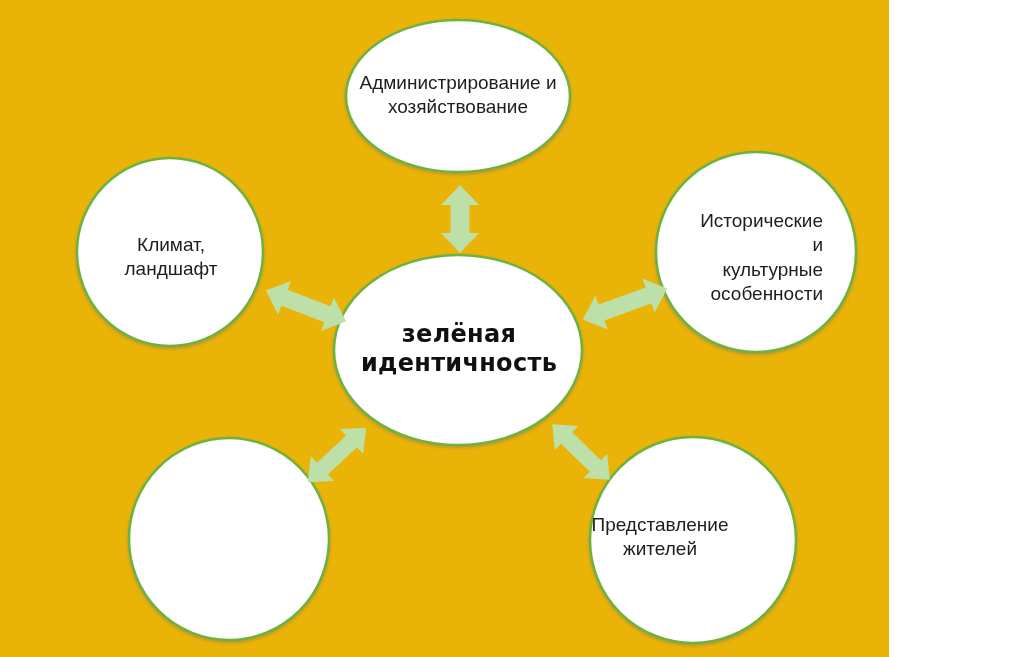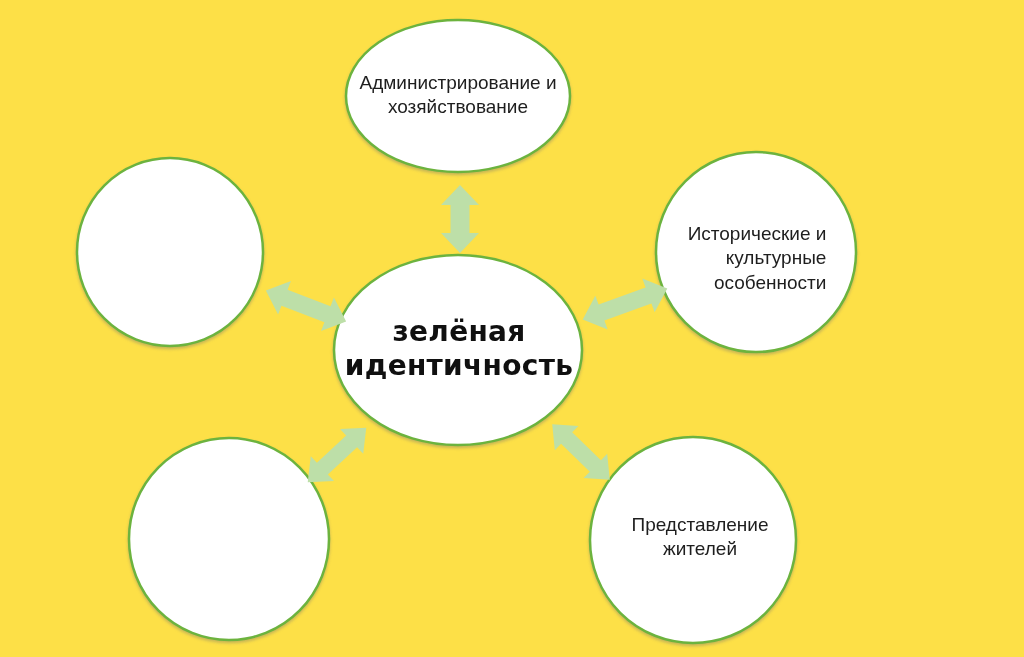--- a/index.html
+++ b/index.html
@@ -2,23 +2,23 @@
 <html><head>
 <meta charset="utf-8">
 <style>
   html, body {
     margin: 0;
     padding: 0;
     background: #ffffff;
   }
   .stage {
     position: relative;
-    width: 1024px;
+    width: 889px;
     height: 657px;
-    background: #fde047;
+    background: #eab308;
     font-family: "Liberation Sans", sans-serif;
     overflow: hidden;
   }
   .diagram-svg {
     position: absolute;
     left: 0;
     top: 0;
   }
   .node-shape {
     stroke-width: 2.5;
@@ -32,21 +32,21 @@
     transform: translate(-50%, -50%);
     text-align: center;
     white-space: pre-line;
     color: #1e1e1e;
     font-size: 19px;
     line-height: 1.28;
   }
   .label-center {
     font-family: "DejaVu Sans", sans-serif;
     font-weight: bold;
-    font-size: 28px;
+    font-size: 24px;
     line-height: 1.2;
     letter-spacing: 0.3px;
     color: #101010;
   }
 </style>
 </head>
 <body>
 
 <div class="stage">
 
@@ -66,25 +66,27 @@
     <polygon class="arrow-shape" points="-45,0 -25,-18 -25,-8.5 25,-8.5 25,-18 45,0 25,18 25,8.5 -25,8.5 -25,18" transform="translate(625,304) rotate(-20)" fill="#bddfa8"></polygon>
 
     <polygon class="arrow-shape" points="-40,0 -20,-17 -20,-8 20,-8 20,-17 40,0 20,17 20,8 -20,8 -20,17" transform="translate(337,455) rotate(-43)" fill="#bddfa8"></polygon>
 
     <polygon class="arrow-shape" points="-40,0 -20,-17 -20,-8 20,-8 20,-17 40,0 20,17 20,8 -20,8 -20,17" transform="translate(581,452) rotate(44)" fill="#bddfa8"></polygon>
   </svg>
 
   <div class="label" style="left:458px; top:95px;">Администрирование и
 хозяйствование</div>
 
+  <div class="label" style="left:171px; top:257px;">Климат,
+ландшафт</div>
 
   <div class="label" style="left:757px; top:258px;text-align:right;">Исторические и
 культурные
 особенности</div>
 
 
-  <div class="label" style="left:700px; top:537px;">Представление
+  <div class="label" style="left:660px; top:537px;">Представление
 жителей</div>
 
   <div class="label label-center" style="left:459px; top:349px;">зелёная
 идентичность</div>
 
 </div>
 
 </body></html>

